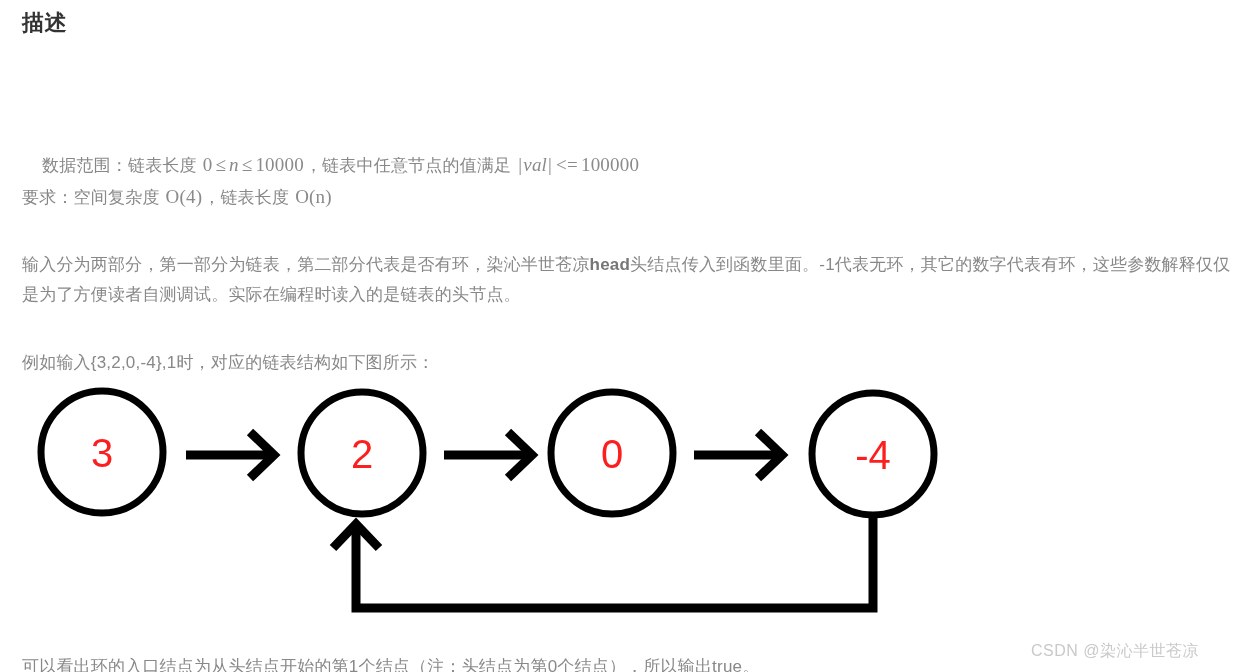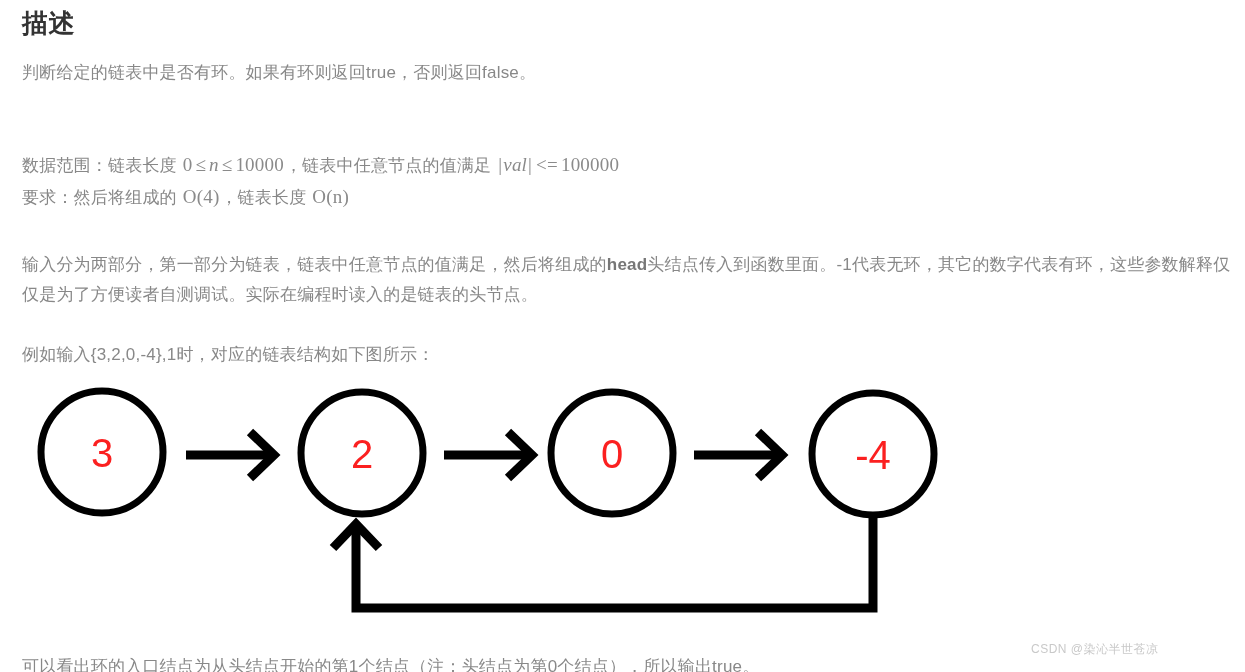--- a/index.html
+++ b/index.html
@@ -21,41 +21,41 @@
     position: absolute;
     inset: 0;
     padding: 0;
   }
 
   
   .section-title {
     position: absolute;
     left: 22px;
     top: 8px;
-    font-size: 26px;
+    font-size: 22px;
     line-height: 30px;
     font-weight: bold;
     color: #333333;
     letter-spacing: 0.5px;
   }
 
   
   .para {
     position: absolute;
     left: 22px;
     color: #888888;
     font-size: 17px;
     line-height: 30px;
     letter-spacing: 0.2px;
   }
   .p-intro   { top: 58px;  width: 1200px; }
-  .p-range   { top: 150px; width: 1200px; }
+  .p-range   { top: 150px; width: 1200px; margin-left: 20px; }
   .p-require { top: 182px; width: 1200px; }
   .p-input   { top: 250px; width: 1215px; }
-  .p-example { top: 340px; width: 1200px; }
+  .p-example { top: 348px; width: 1200px; }
   .p-result  { top: 652px; width: 1000px; }
 
   .para b, .para .bold {
     font-weight: bold;
     color: #777777;
   }
 
   
   .math {
     font-family: "Liberation Serif", "DejaVu Serif", serif;
@@ -92,45 +92,44 @@
     font-size: 40px;
     text-anchor: middle;
     dominant-baseline: central;
   }
 
   
   .watermark {
     position: absolute;
     left: 1031px;
     top: 641px;
-    font-size: 12px;
+    font-size: 16px;
     color: #c9c9c9;
     letter-spacing: 0.5px;
     white-space: nowrap;
   }
 </style>
 </head>
 <body>
 
 <div class="page">
 
   <div class="section-title">描述</div>
 
-  <div class="para p-intro">判断给定的链表中是否有环。如果有环则返回true，否则返回false。</div>
 
   <div class="para p-range">
     <span>数据范围：链表长度 </span><span class="math"><span>0</span><span class="mrel">≤</span><span class="mi">n</span><span class="mrel">≤</span><span>10000</span></span><span>，链表中任意节点的值满足 </span><span class="math"><span class="bar">|</span><span class="mi">val</span><span class="bar">|</span><span class="mrel">&lt;=</span><span>100000</span></span>
   </div>
 
   <div class="para p-require">
-    <span>要求：然后将组成的 </span><span class="math">O(4)</span><span>，链表长度 </span><span class="math">O(n)</span>
+    <span>要求：空间复杂度 </span><span class="math">O(4)</span><span>，链表长度 </span><span class="math">O(n)</span>
   </div>
 
   <div class="para p-input">
-    <span>输入分为两部分，第一部分为链表，链表中任意节点的值满足，然后将组成的</span><b class="bold">head</b><span>头结点传入到函数里面。-1代表无环，其它的数字代表有环，这些参数解释仅仅是为了方便读者自测调试。实际在编程时读入的是链表的头节点。</span>
+    <span>输入分为两部分，第一部分为链表，第二部分代表是否有环，染沁半世苍凉</span><b class="bold">head</b><span>头结点传入到函数里面。-1代表无环，其它的数字代表有环，这些参数解释仅仅是为了方便读者自测调试。实际在编程时读入的是链表的头节点。</span>
   </div>
 
   <div class="para p-example">例如输入{3,2,0,-4},1时，对应的链表结构如下图所示：</div>
 
   <div class="diagram">
     <svg width="1000" height="250" viewBox="0 0 1000 250" xmlns="http://www.w3.org/2000/svg">
 
       <circle cx="102" cy="72" r="61" fill="#ffffff" stroke="#000000" stroke-width="7"></circle>
       <circle cx="362" cy="73" r="61" fill="#ffffff" stroke="#000000" stroke-width="7"></circle>
       <circle cx="612" cy="73" r="61" fill="#ffffff" stroke="#000000" stroke-width="7"></circle>

